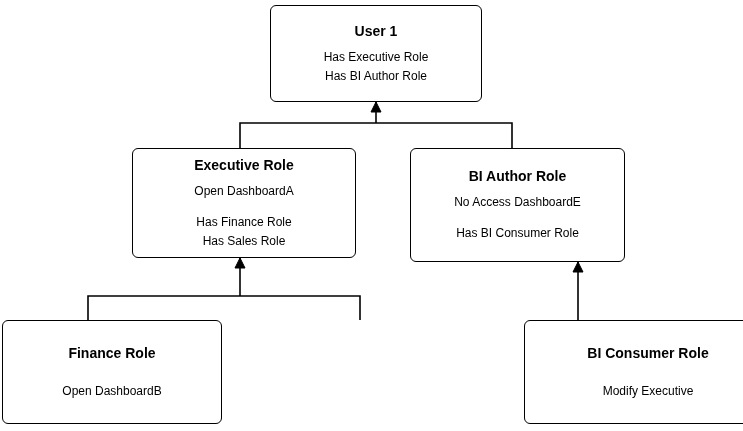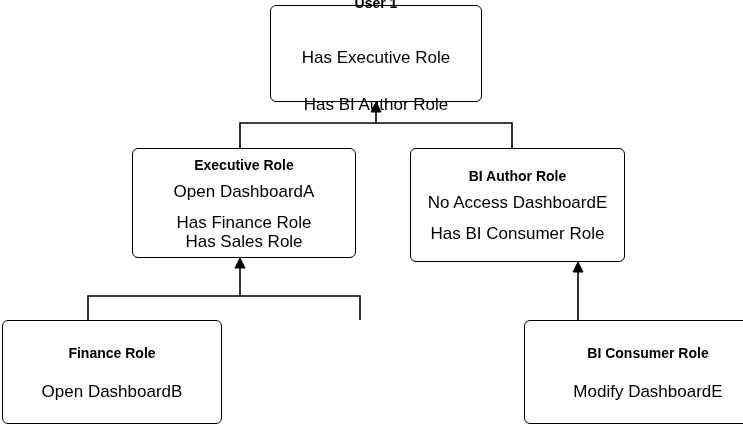--- a/index.html
+++ b/index.html
@@ -28,21 +28,21 @@
     text-align: center;
     color: #000000;
   }
   .node-title {
     font-size: 14px;
     font-weight: bold;
     line-height: 18px;
     margin-bottom: 8px;
   }
   .node-line {
-    font-size: 17px;
+    font-size: 12px;
     line-height: 19px;
   }
   .node-gap {
     height: 12px;
   }
   svg.edges {
     position: absolute;
     left: 0;
     top: 0;
     width: 743px;
@@ -62,21 +62,21 @@
     <path d="M 376 102 L 371 112 L 381 112 Z" fill="#000000" stroke="#000000" stroke-width="1"></path>
 
     <path d="M 88 320 L 88 296 L 360 296 L 360 320" fill="none" stroke="#000000" stroke-width="1.6"></path>
     <path d="M 240 296 L 240 258" fill="none" stroke="#000000" stroke-width="1.6"></path>
     <path d="M 240 258 L 235 268 L 245 268 Z" fill="#000000" stroke="#000000" stroke-width="1"></path>
 
     <path d="M 578 320 L 578 262" fill="none" stroke="#000000" stroke-width="1.6"></path>
     <path d="M 578 262 L 573 272 L 583 272 Z" fill="#000000" stroke="#000000" stroke-width="1"></path>
   </svg>
 
-  <div class="node" style="left:270px; top:5px; width:212px; height:97px;gap:28px;">
+  <div class="node" style="left:270px; top:5px; width:212px; height:97px;">
     <div class="node-title">User 1</div>
     <div class="node-line">Has Executive Role</div>
     <div class="node-line">Has BI Author Role</div>
   </div>
 
   <div class="node" style="left:132px; top:148px; width:224px; height:110px;">
     <div class="node-title">Executive Role</div>
     <div class="node-line">Open DashboardA</div>
     <div class="node-gap"></div>
     <div class="node-line">Has Finance Role</div>
@@ -93,16 +93,16 @@
   <div class="node" style="left:2px; top:320px; width:220px; height:104px;">
     <div class="node-title">Finance Role</div>
     <div class="node-gap"></div>
     <div class="node-line">Open DashboardB</div>
   </div>
 
 
   <div class="node" style="left:524px; top:320px; width:248px; height:104px;">
     <div class="node-title">BI Consumer Role</div>
     <div class="node-gap"></div>
-    <div class="node-line">Modify DashboardE</div>
+    <div class="node-line">Modify Executive</div>
   </div>
 
 </div>
 
 </body></html>

